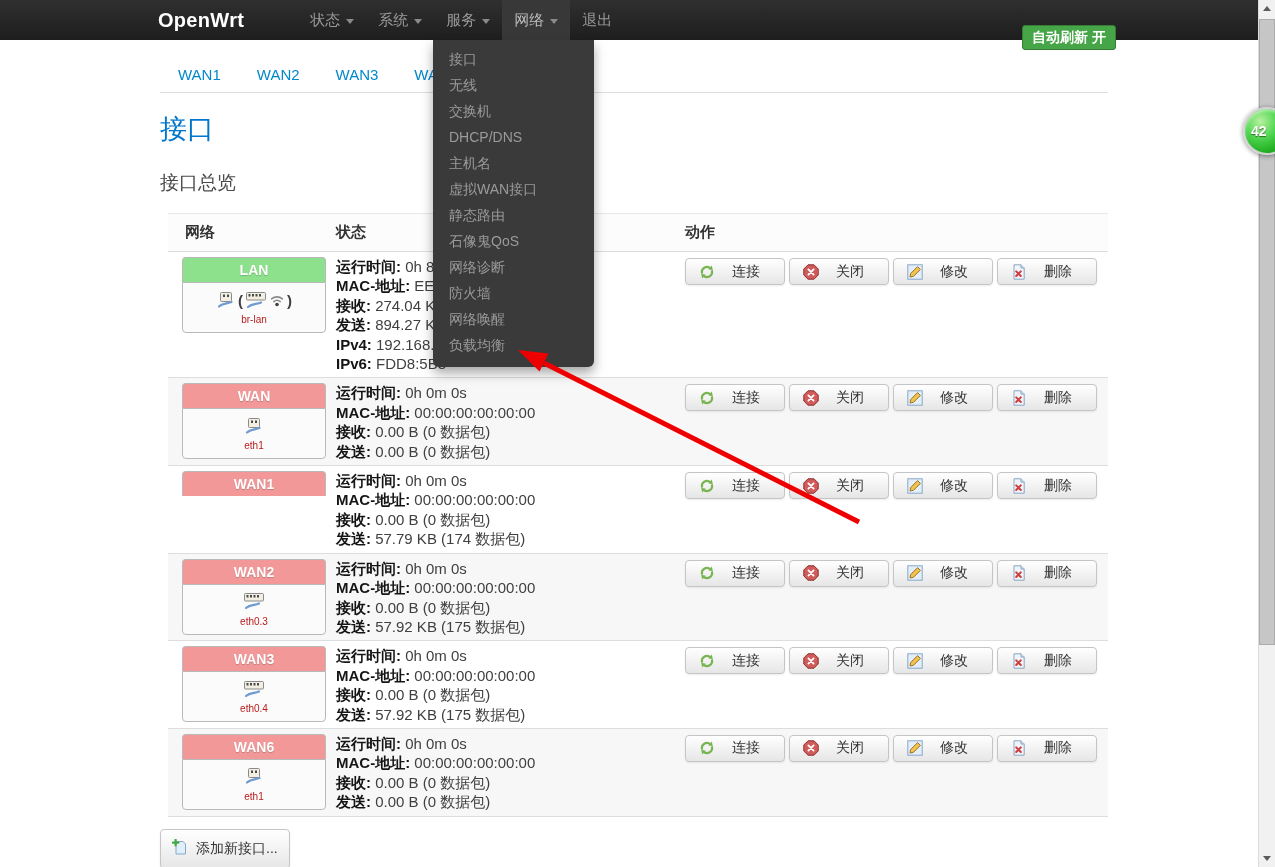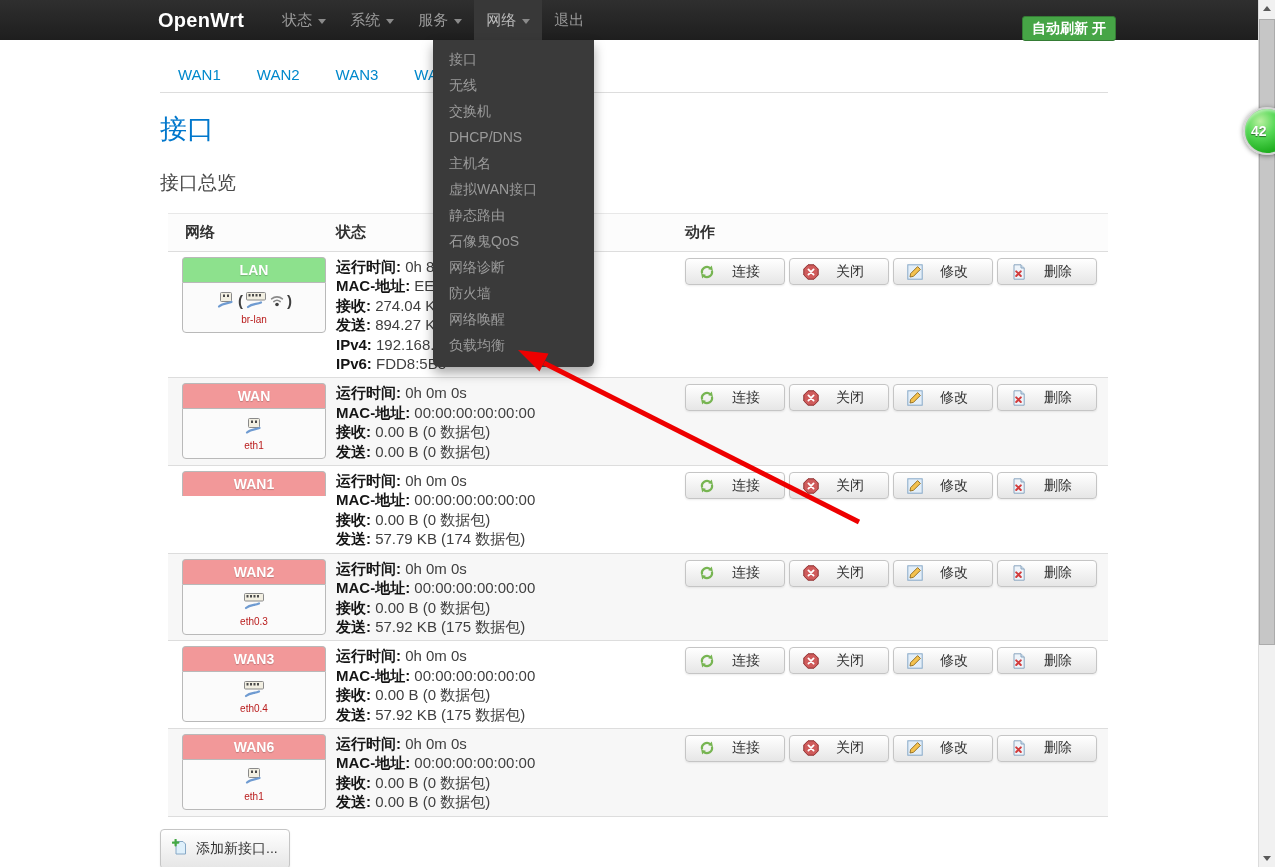--- a/index.html
+++ b/index.html
@@ -1,28 +1,28 @@
 <!DOCTYPE html>
 <html><head>
 <meta charset="utf-8">
 <style>
   html,body{margin:0;padding:0;background:#fff;}
   .page{position:relative;width:1275px;height:867px;overflow:hidden;
         font-family:"Liberation Sans","DejaVu Sans",sans-serif;background:#fff;}
 
   
   .navbar{position:absolute;left:0;top:0;width:100%;height:40px;z-index:40;
-          background:linear-gradient(#2f2f2f,#1e1e1e);display:flex;align-items:center;box-sizing:border-box;}
+          background:linear-gradient(#2f2f2f,#1e1e1e);display:flex;align-items:center;box-sizing:border-box;gap:28px;}
   .brand{color:#fff;font-size:20px;font-weight:bold;margin-left:158px;margin-right:26px;letter-spacing:.3px;}
   .nav-menu{display:flex;height:40px;}
   .nav-item{height:40px;line-height:40px;padding:0 12px;color:#9a9a9a;font-size:15px;cursor:pointer;white-space:nowrap;}
   .nav-item.active{background:#383838;color:#bbb;}
   .caret{display:inline-block;width:0;height:0;margin-left:6px;vertical-align:middle;
          border-left:4px solid transparent;border-right:4px solid transparent;border-top:5px solid #8a8a8a;}
-  .autorefresh{position:absolute;left:1022px;top:16px;height:25px;line-height:23px;padding:0 9px;z-index:45;
+  .autorefresh{position:absolute;left:1022px;top:25px;height:25px;line-height:23px;padding:0 9px;z-index:45;
                background:#46a546;border:1px solid #357c35;border-radius:3px;color:#fff;
                font-weight:bold;font-size:14px;cursor:pointer;font-family:inherit;}
 
   
   .dropdown{position:absolute;left:433px;top:40px;width:161px;z-index:50;background:#3a3a3a;
             padding:6px 0 9px;border-radius:0 0 6px 6px;box-shadow:0 6px 12px rgba(0,0,0,.35);}
   .dd-item{height:26px;line-height:26px;padding-left:16px;font-size:14px;color:#9a9a9a;cursor:pointer;white-space:nowrap;}
 
   
   .content{position:absolute;left:160px;top:40px;width:948px;}

